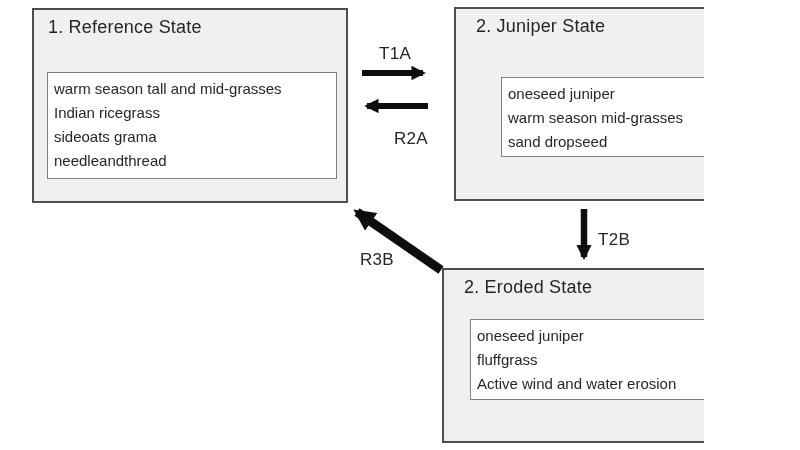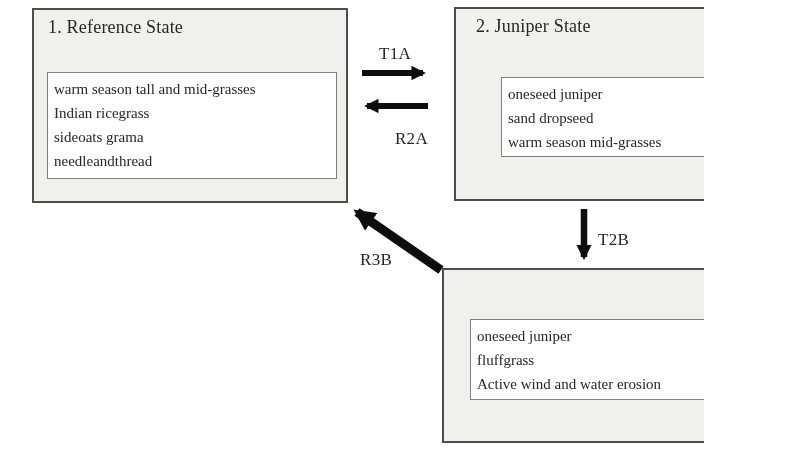--- a/index.html
+++ b/index.html
@@ -5,21 +5,21 @@
   html, body {
     margin: 0;
     padding: 0;
     background: #ffffff;
   }
   .canvas {
     position: relative;
     width: 704px;
     height: 450px;
     background: var(--background, #ffffff);
-    font-family: Liberation Serif, serif;
+    font-family: Liberation Sans, sans-serif;
     color: var(--text, #262626);
     overflow: hidden;
   }
   .state-box {
     position: absolute;
     background: var(--state-fill, #f0f0ef);
     border: 2px solid var(--state-border, #4d4d4d);
     box-sizing: border-box;
   }
   .state-box.ref { left: 32px; top: 8px;  width: 316px; height: 195px; }
@@ -76,26 +76,27 @@
       <div class="species-line">Indian ricegrass</div>
       <div class="species-line">sideoats grama</div>
       <div class="species-line">needleandthread</div>
     </div>
   </div>
 
   <div class="state-box jun">
     <div class="state-title">2. Juniper State</div>
     <div class="species-box">
       <div class="species-line">oneseed juniper</div>
+      <div class="species-line">warm season mid-grasses</div>
       <div class="species-line">sand dropseed</div>
-      <div class="species-line">warm season mid-grasses</div>
     </div>
   </div>
 
   <div class="state-box ero">
+    <div class="state-title">2. Eroded State</div>
     <div class="species-box">
       <div class="species-line">oneseed juniper</div>
       <div class="species-line">fluffgrass</div>
       <div class="species-line">Active wind and water erosion</div>
     </div>
   </div>
 
   <svg class="arrows" viewBox="0 0 800 450">
     <defs>
       <marker id="ah" viewBox="0 0 10 10" refX="8" refY="5" markerWidth="2.4" markerHeight="2.4" orient="auto" markerUnits="strokeWidth">

